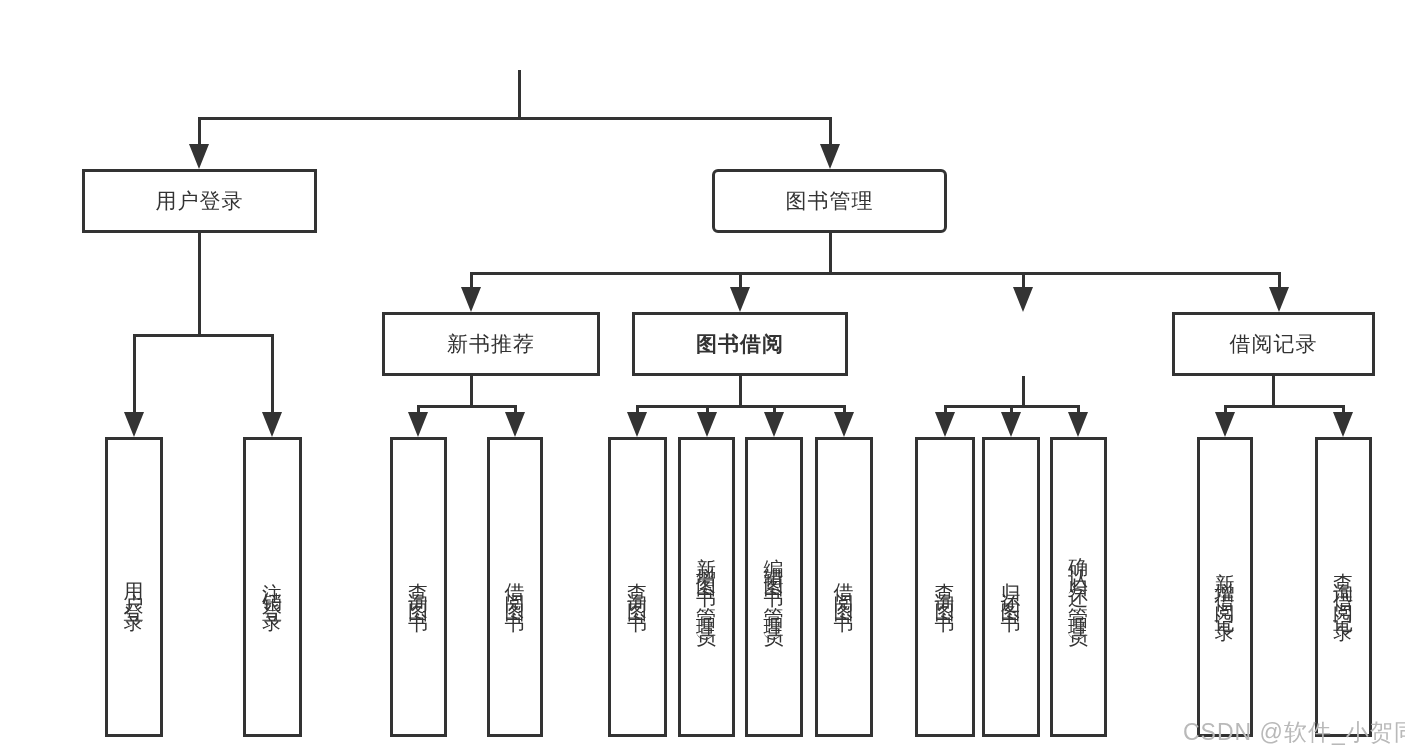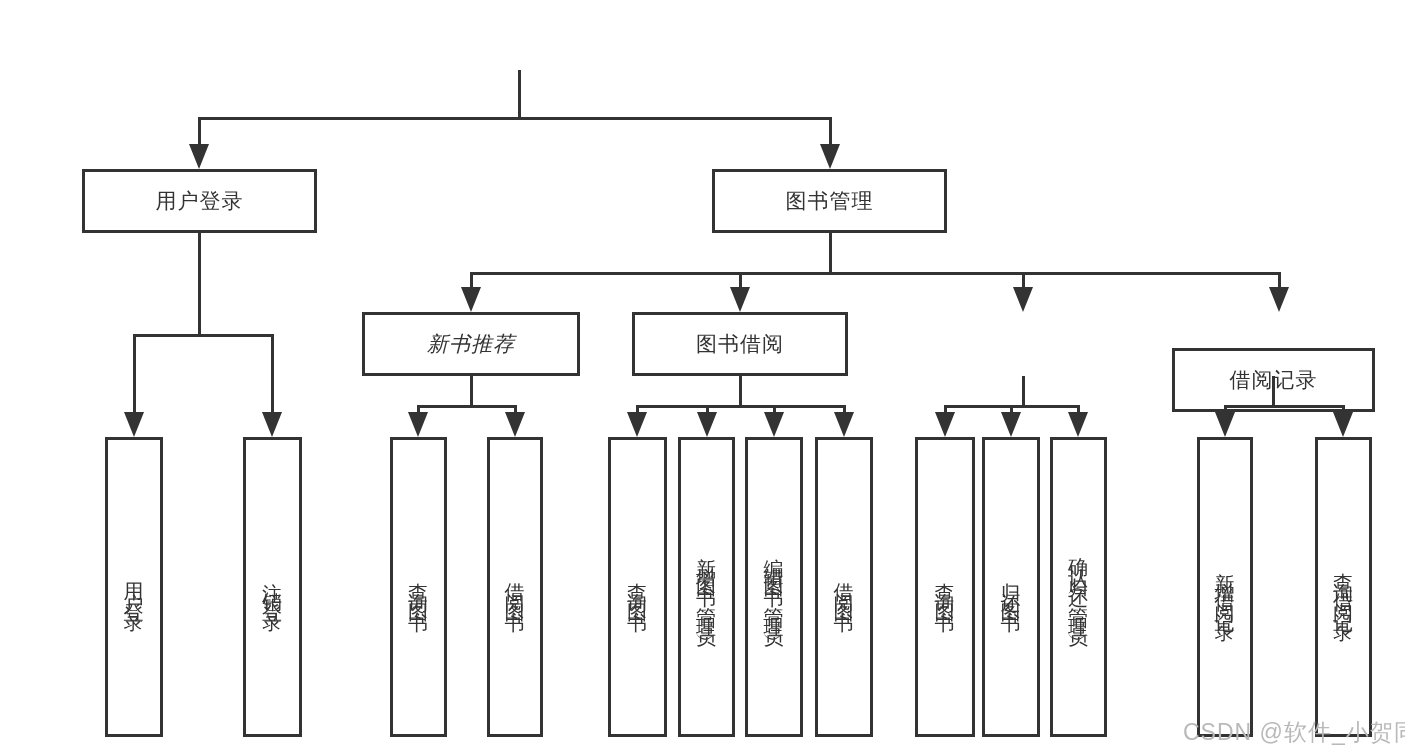--- a/index.html
+++ b/index.html
@@ -59,25 +59,25 @@
     white-space:nowrap;
   }
 </style>
 </head>
 <body>
 
 <div id="stage">
 
 
   <div class="box" style="left:82px;top:169px;width:235px;height:64px;">用户登录</div>
-  <div class="box" style="left:712px;top:169px;width:235px;height:64px;">图书管理</div>
+  <div class="box" style="left:712px;top:169px;width:235px;height:64px;border-radius:6px;">图书管理</div>
 
-  <div class="box" style="left:362px;top:312px;width:218px;height:64px;font-style:italic;">新书推荐</div>
-  <div class="box" style="left:632px;top:312px;width:216px;height:64px;">图书借阅</div>
-  <div class="box" style="left:1172px;top:312px;width:203px;height:64px;margin-top:36px;">借阅记录</div>
+  <div class="box" style="left:382px;top:312px;width:218px;height:64px;">新书推荐</div>
+  <div class="box" style="left:632px;top:312px;width:216px;height:64px;font-weight:bold;">图书借阅</div>
+  <div class="box" style="left:1172px;top:312px;width:203px;height:64px;">借阅记录</div>
 
   <div class="leaf" style="left:105px;width:58px;">
     <span>用户登录</span>
   </div>
   <div class="leaf" style="left:243px;width:59px;">
     <span>注销登录</span>
   </div>
 
   <div class="leaf" style="left:390px;width:57px;">
     <span>查询图书</span>

